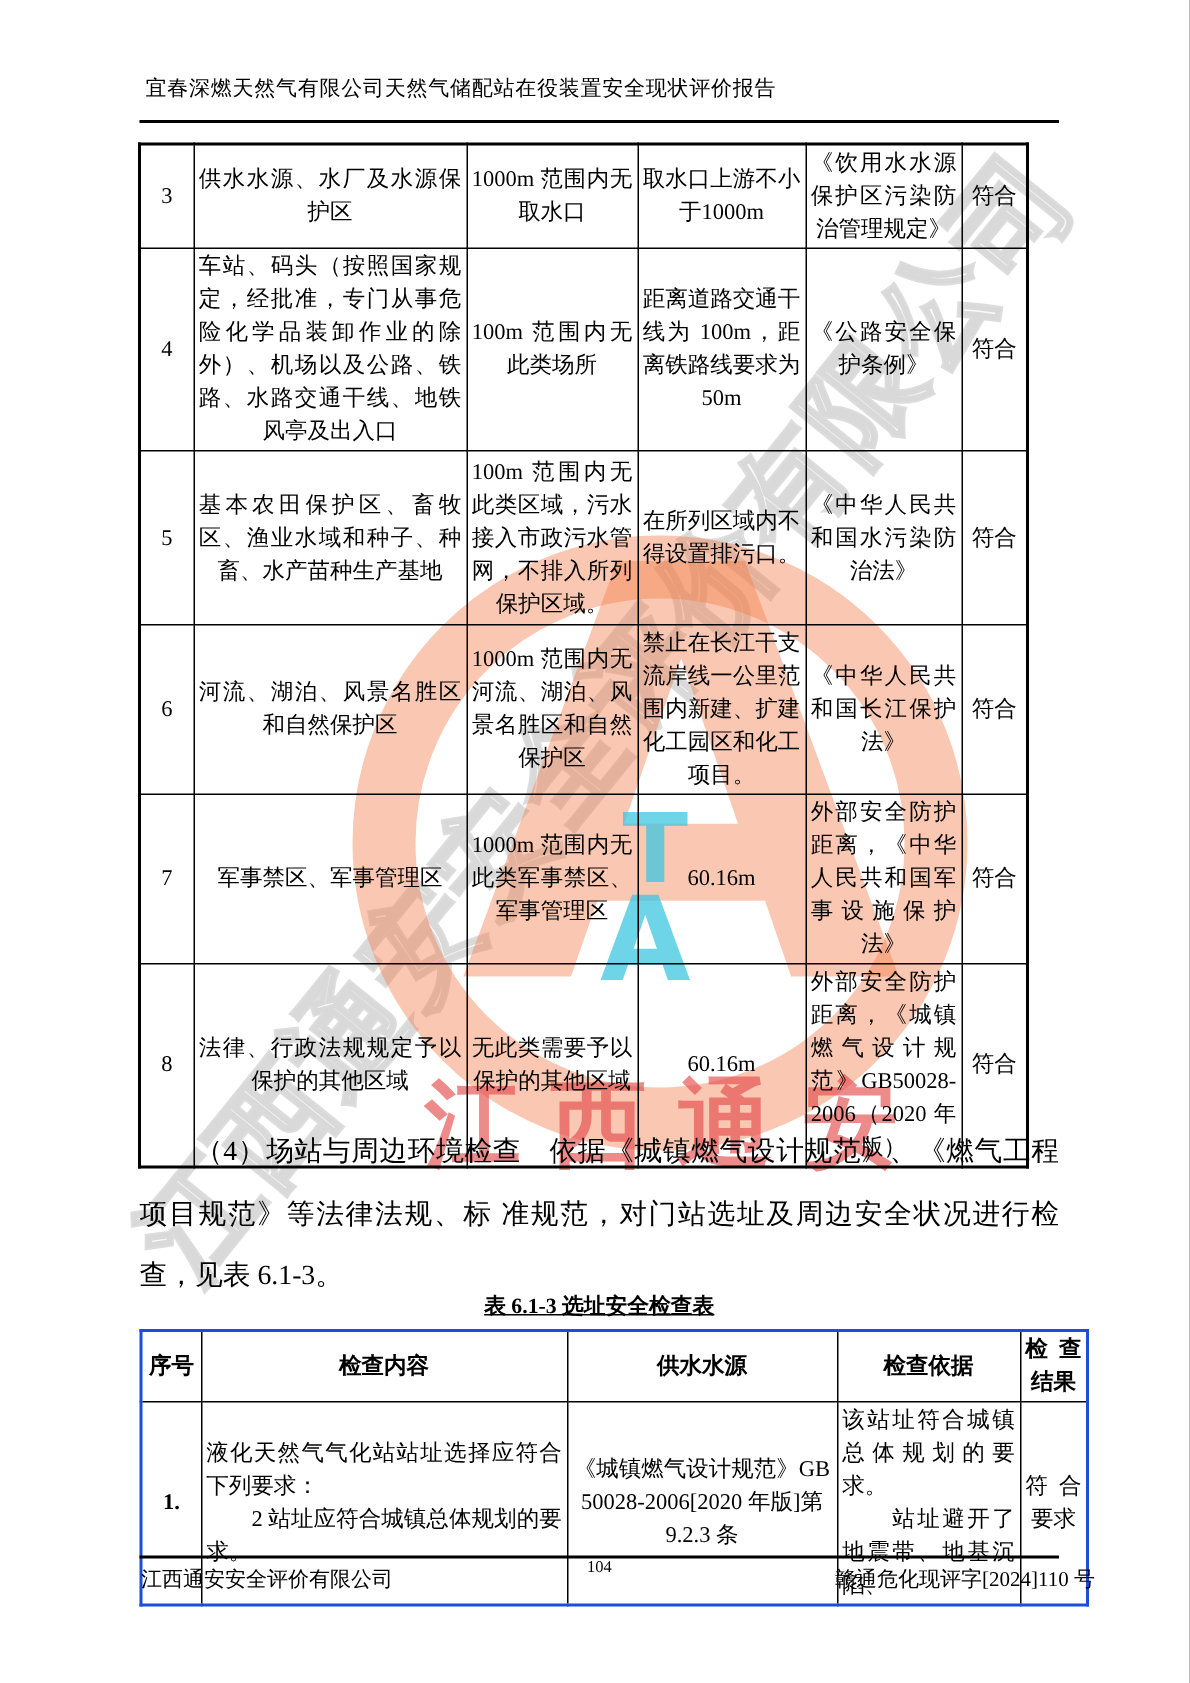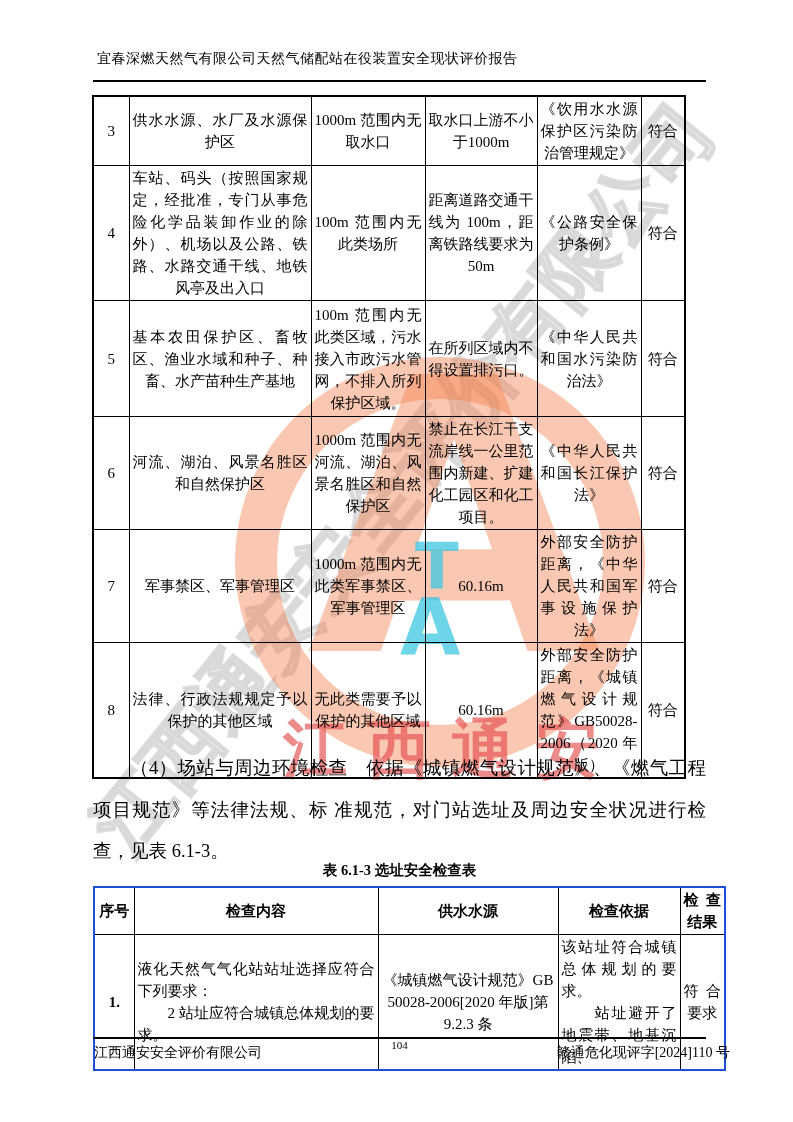--- a/index.html
+++ b/index.html
@@ -59,21 +59,21 @@
   th { font-weight:bold; }
   .pl { text-align:justify; text-align-last:left; white-space:pre-wrap;margin-top:37px; }
   .ctr { text-align:center; text-align-last:center; }
   
   .para {
     position:absolute; left:93px; top:748px; width:613px;
     font-size:18.5px; line-height:41.5px; text-align:justify; text-indent:2em;
   }
   .t2-title {
     position:absolute; left:93px; top:861px; width:613px;
-    text-align:center; font-size:14.5px; font-weight:bold;
+    text-align:center; font-size:14.5px; font-weight:bold;text-decoration:underline;
   }
 </style>
 </head>
 <body>
 
 <div class="page">
 
   <div class="wm">
     <div class="wm-diag">江西通安安全评价有限公司</div>
     <svg class="wm-ring" width="793" height="1122">

